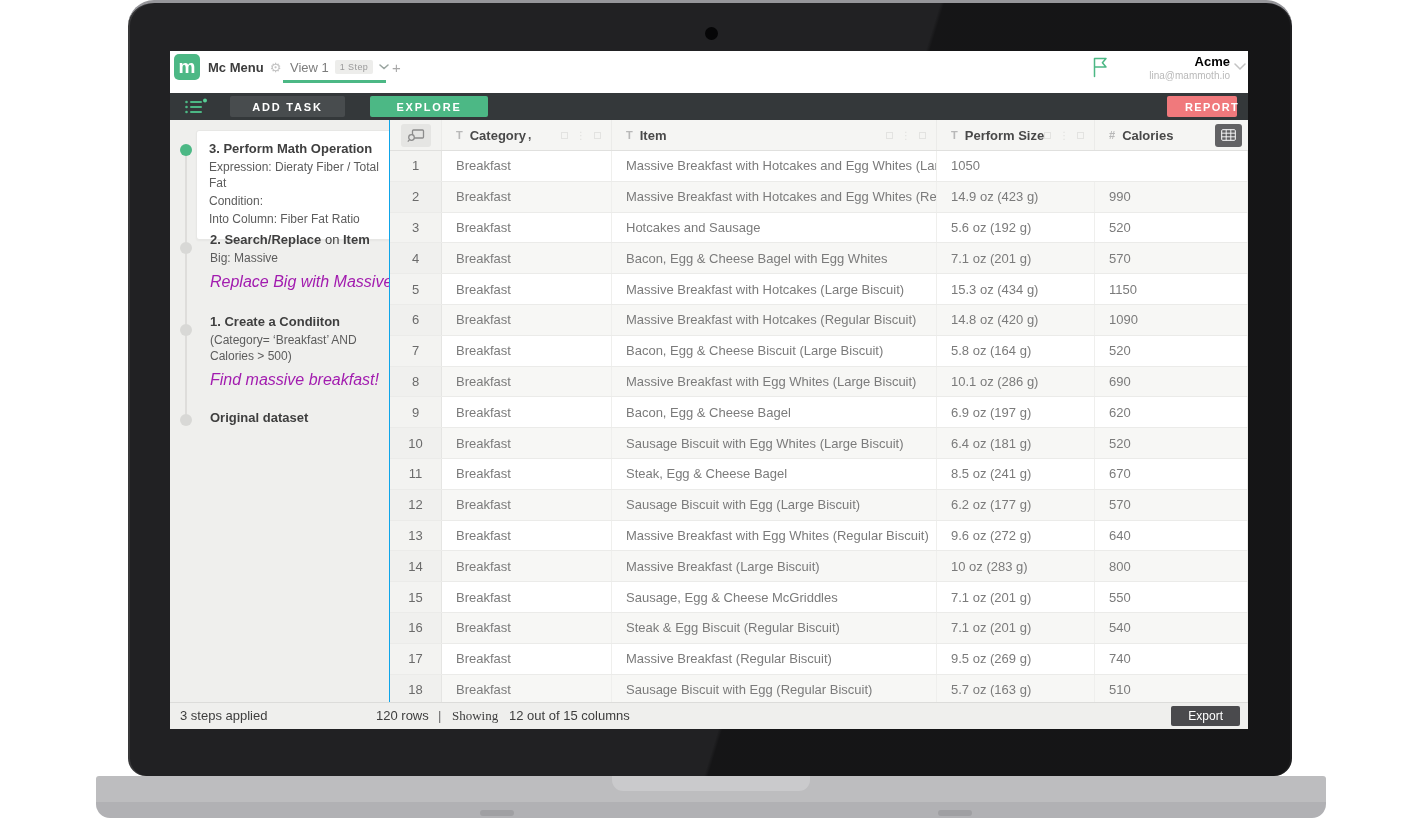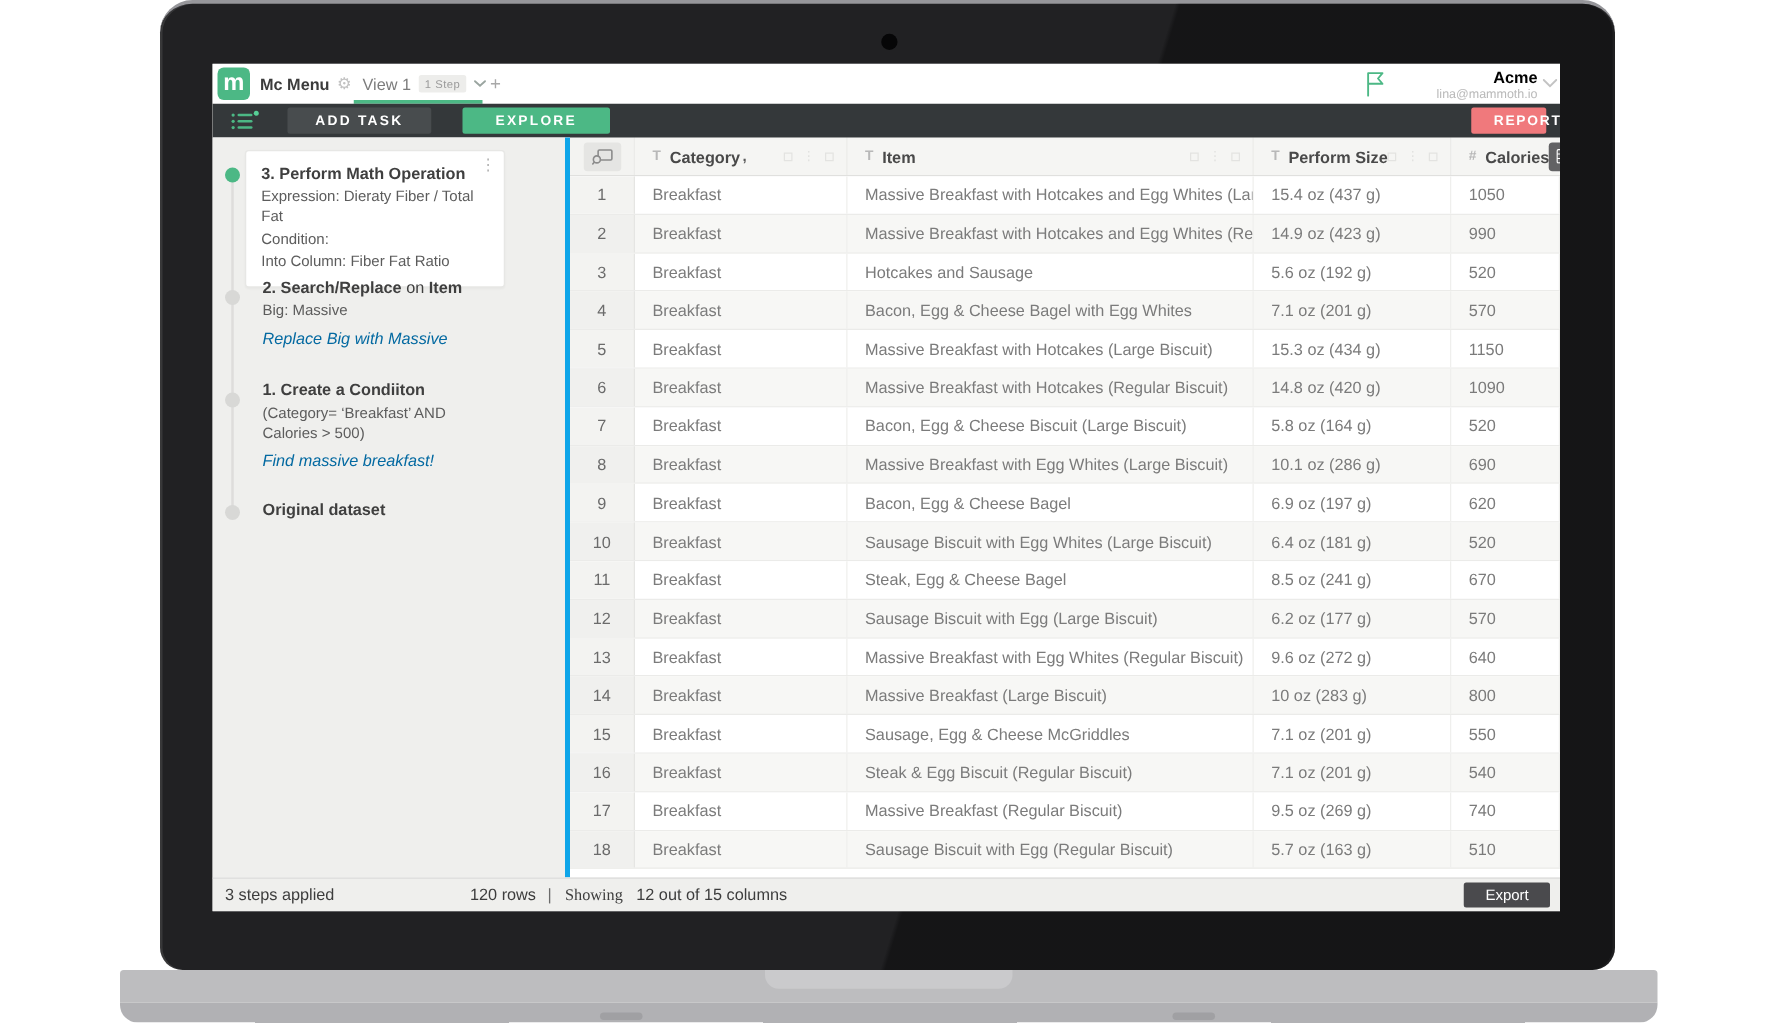--- a/index.html
+++ b/index.html
@@ -35,47 +35,47 @@
   .badge { font-size:9px; color:#9a9a9a; background:#ededeb; border-radius:2px; padding:2px 5px; letter-spacing:.4px; }
   .tab-underline { position:absolute; left:113px; bottom:0; width:103px; height:3px; background:#4cb885; }
   .plus-tab { position:absolute; left:216px; top:0; height:32px; display:flex; align-items:center; font-size:15px; color:#a8a8a8; padding:0 6px; }
   .flag-wrap { position:absolute; left:920px; top:4px; }
   .account { position:absolute; right:18px; top:3px; text-align:right; }
   .account .org { font-size:13px; font-weight:700; color:#000000; }
   .account .email { font-size:10px; color:#b9b9b9; margin-top:1px; }
   .acct-chev { position:absolute; right:2px; top:12px; }
 
   
-  .toolbar { position:relative; height:27px; background:#34383a; flex:none; }
+  .toolbar { position:relative; height:27px; background:#34383a; flex:none;margin-top:10px; }
   .listicon { position:absolute; left:14px; top:5px; }
   .tb-btn { position:absolute; top:3px; height:21px; border:none; color:#fff; font-family:inherit;
             font-size:11px; font-weight:700; letter-spacing:1.8px; border-radius:2px; cursor:pointer; }
   .btn-addtask { left:60px; width:115px; background:#484c4e; }
   .btn-explore { left:200px; width:118px; background:#4cb885; }
-  .btn-report  { right:11px; width:60px; background:#f0797c; letter-spacing:1.4px;padding-left:18px; }
+  .btn-report  { right:11px; width:70px; background:#f0797c; letter-spacing:1.4px;padding-left:18px; }
 
   
   .content { flex:1; display:flex; min-height:0; }
 
   
-  .sidebar { position:relative; width:286px; flex:none; background:#efefed; border-right:4px solid #0ea5e9; overflow:hidden; }
+  .sidebar { position:relative; width:220px; flex:none; background:#efefed; border-right:1px solid #0ea5e9; overflow:hidden; }
   .timeline { position:absolute; left:15px; top:30px; width:2px; height:270px; background:#dedddb; }
   .tl-dot { position:absolute; left:10px; width:12px; height:12px; border-radius:50%; background:#d8d8d6; }
   .tl-dot.active { background:#4cb885; }
   .dot-pos-0 { top:24px; } .dot-pos-1 { top:122px; } .dot-pos-2 { top:204px; } .dot-pos-3 { top:294px; }
   .step { position:absolute; width:192px; }
   .step-pos-0 { top:10px; left:26px; width:208px; }
   .step-pos-1 { top:112px; left:40px; }
   .step-pos-2 { top:194px; left:40px; }
   .step-pos-3 { top:290px; left:40px; }
   .step-card { background:#fff; border:1px solid #e7e7e5; border-radius:3px; padding:10px 12px 12px 12px; box-shadow:0 1px 2px rgba(0,0,0,.04); }
   .step-title { font-size:13px; color:#3f3f3f; line-height:16px; }
   .step-detail { font-size:12px; color:#5c5c5c; line-height:16px; margin-top:2px; }
   .step-detail:first-of-type { margin-top:7px; }
-  .step-note { font-size:13px; font-style:italic; color:#0369a1; margin-top:7px; }
+  .step-note { font-size:16px; font-style:italic; color:#a21caf; margin-top:7px; }
   .step-kebab { position:absolute; right:6px; top:6px; color:#b5b5b5; font-size:13px; line-height:10px; }
 
   
   .grid { flex:1; display:flex; flex-direction:column; min-width:0; background:#fff; }
   .grid-header { display:flex; height:31px; flex:none; background:#f5f5f3; border-bottom:1px solid #e0e0de; align-items:center; }
   .hcell { display:flex; align-items:center; height:100%; border-right:1px solid #ebebe9; padding-left:14px; overflow:hidden; }
   .hcell.w0 { justify-content:center; padding-left:0; background:#f3f3f1; }
   .w0 { width:52px; flex:none; } .w1 { width:170px; flex:none; } .w2 { width:325px; flex:none; } .w3 { width:158px; flex:none; }
   .w4 { flex:1; min-width:0; border-right:none; }
   .type-icon { font-size:11px; font-weight:700; color:#b8b8b8; margin-right:7px; flex:none; }
@@ -240,21 +240,20 @@
                     <line x1="0.7" y1="7.8" x2="14.3" y2="7.8" stroke="#fff" stroke-width="0.9"></line>
                   </svg>
                 </button>
               </div>
             </div>
           <div class="rows" id="rows-host">
               <div class="row">
                 <div class="cell w0">1</div>
                 <div class="cell w1">Breakfast</div>
                 <div class="cell w2">Massive Breakfast with Hotcakes and Egg Whites (Larg...</div>
-                <div class="cell w3">15.4 oz (437 g)</div>
                 <div class="cell w4">1050</div>
               </div>
               <div class="row even">
                 <div class="cell w0">2</div>
                 <div class="cell w1">Breakfast</div>
                 <div class="cell w2">Massive Breakfast with Hotcakes and Egg Whites (Regu...</div>
                 <div class="cell w3">14.9 oz (423 g)</div>
                 <div class="cell w4">990</div>
               </div>
               <div class="row">

